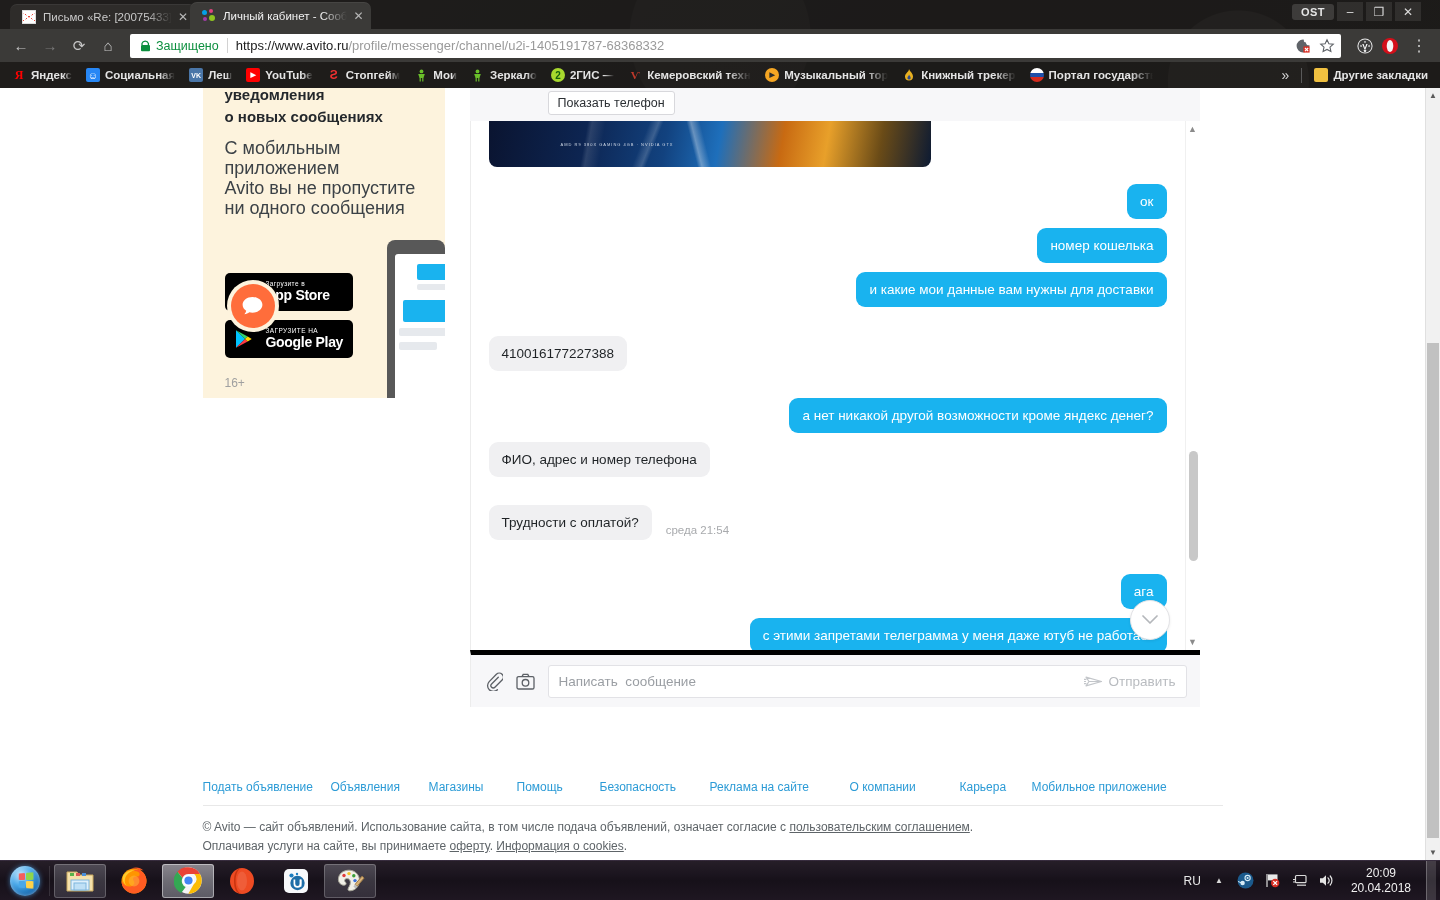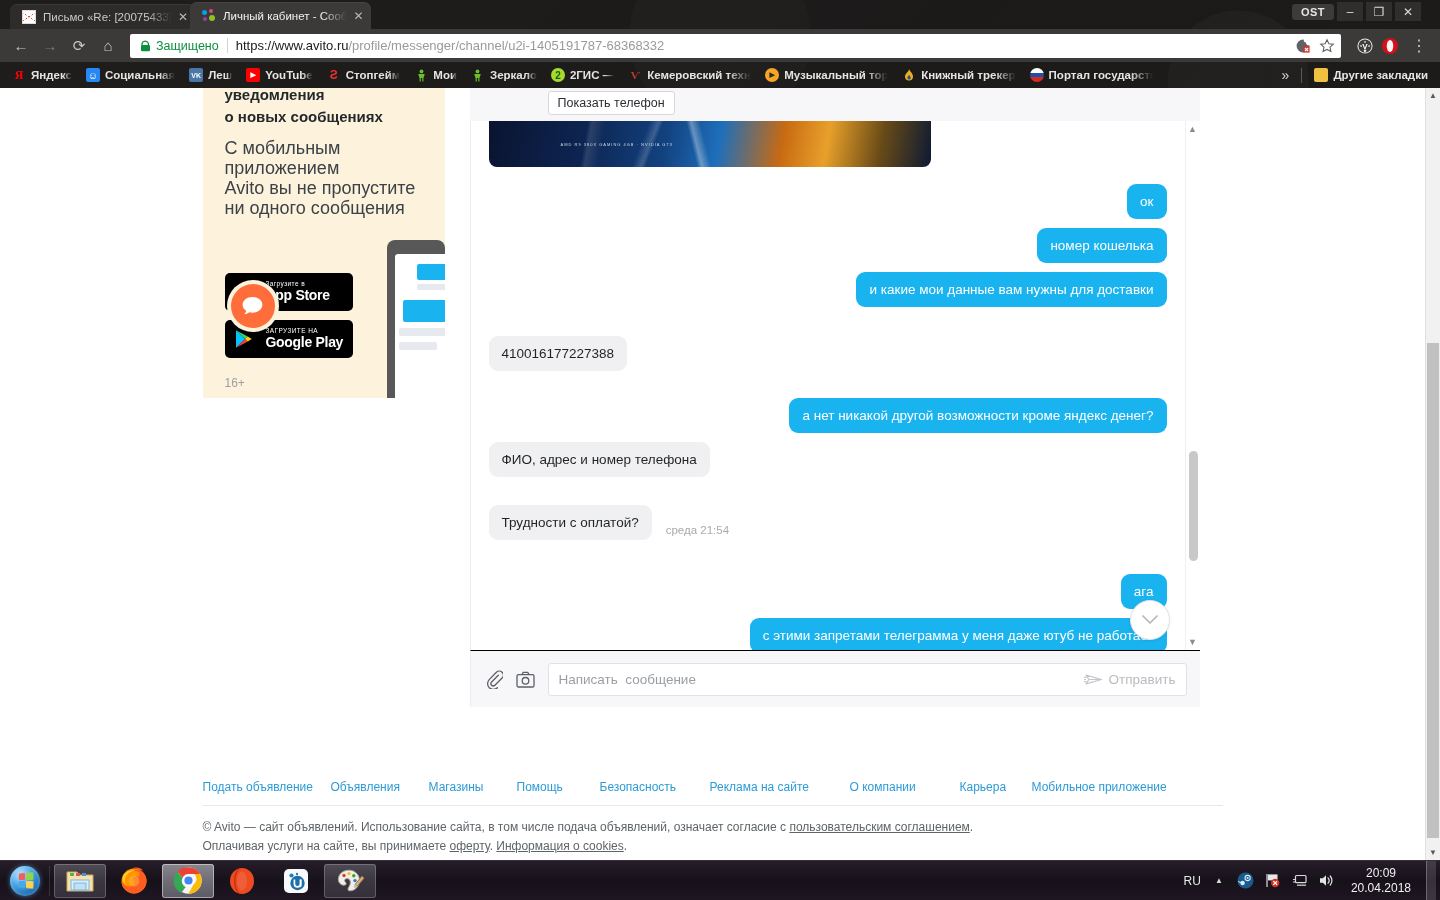--- a/index.html
+++ b/index.html
@@ -260,21 +260,21 @@
 
   .scroll-down-fab {
     position: absolute; right: 30px; bottom: 10px;
     width: 40px; height: 40px; border-radius: 50%;
     background: #fff; border: 1px solid #e3e3e6;
     display: flex; align-items: center; justify-content: center;
     box-shadow: 0 1px 3px rgba(0,0,0,.08);
   }
 
   .compose {
-    height: 57px; background: #f7f7f9; border-top: 1px solid #000000;
+    height: 57px; background: #f7f7f9; border-top: 5px solid #000000;
     border-left: 1px solid #ececec;
     display: flex; align-items: center; padding: 0 13px; gap: 12px;
   }
   .comp-icon { width: 20px; height: 20px; color: #5c6066; display:flex; align-items:center; justify-content:center;}
   .comp-field {
     flex: 1 1 auto; height: 33px; background: #fff;
     border: 1px solid #e2e2e6; border-radius: 3px;
     display: flex; align-items: center; padding: 0 10px;
   }
   .comp-field input {

